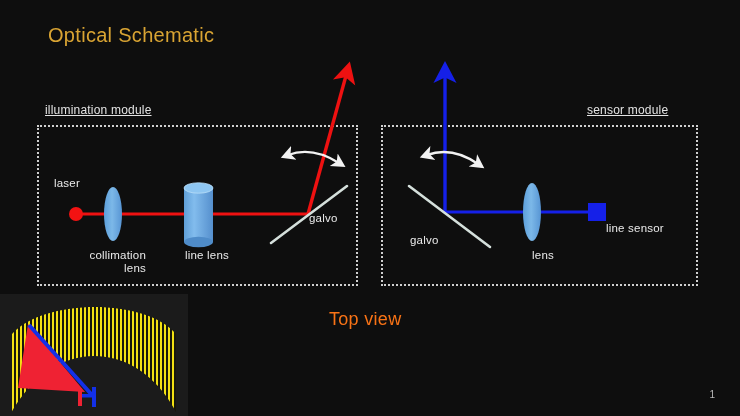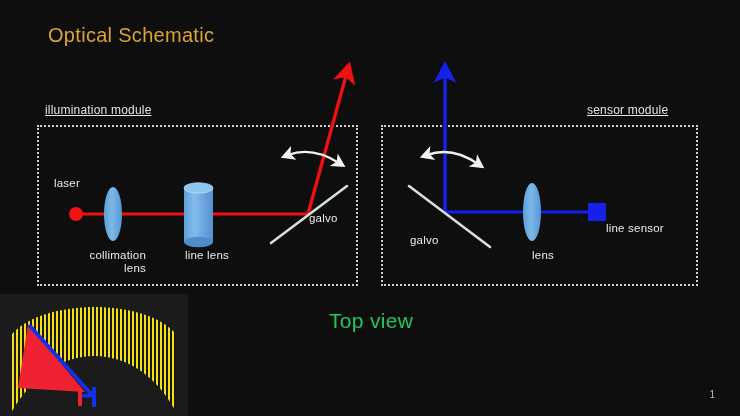--- a/index.html
+++ b/index.html
@@ -87,22 +87,22 @@
   #cap-galvo-left   { left: 309px; top: 212px; text-align: left; }
   #cap-galvo-right  { left: 410px; top: 234px; text-align: left; }
   #cap-lens         { left: 512px; top: 249px; width: 42px; }
   #cap-linesensor   { left: 586px; top: 222px; text-align: left; padding-left: 20px; }
 
   
   #topview {
     position: absolute;
     left: 329px;
     top: 309px;
-    color: #22c55e;
-    font-size: 21px;
+    color: #f97316;
+    font-size: 18px;
     letter-spacing: 0.3px;
   }
 
   
   #inset {
     position: absolute;
     left: 0;
     top: 294px;
     width: 188px;
     height: 122px;

